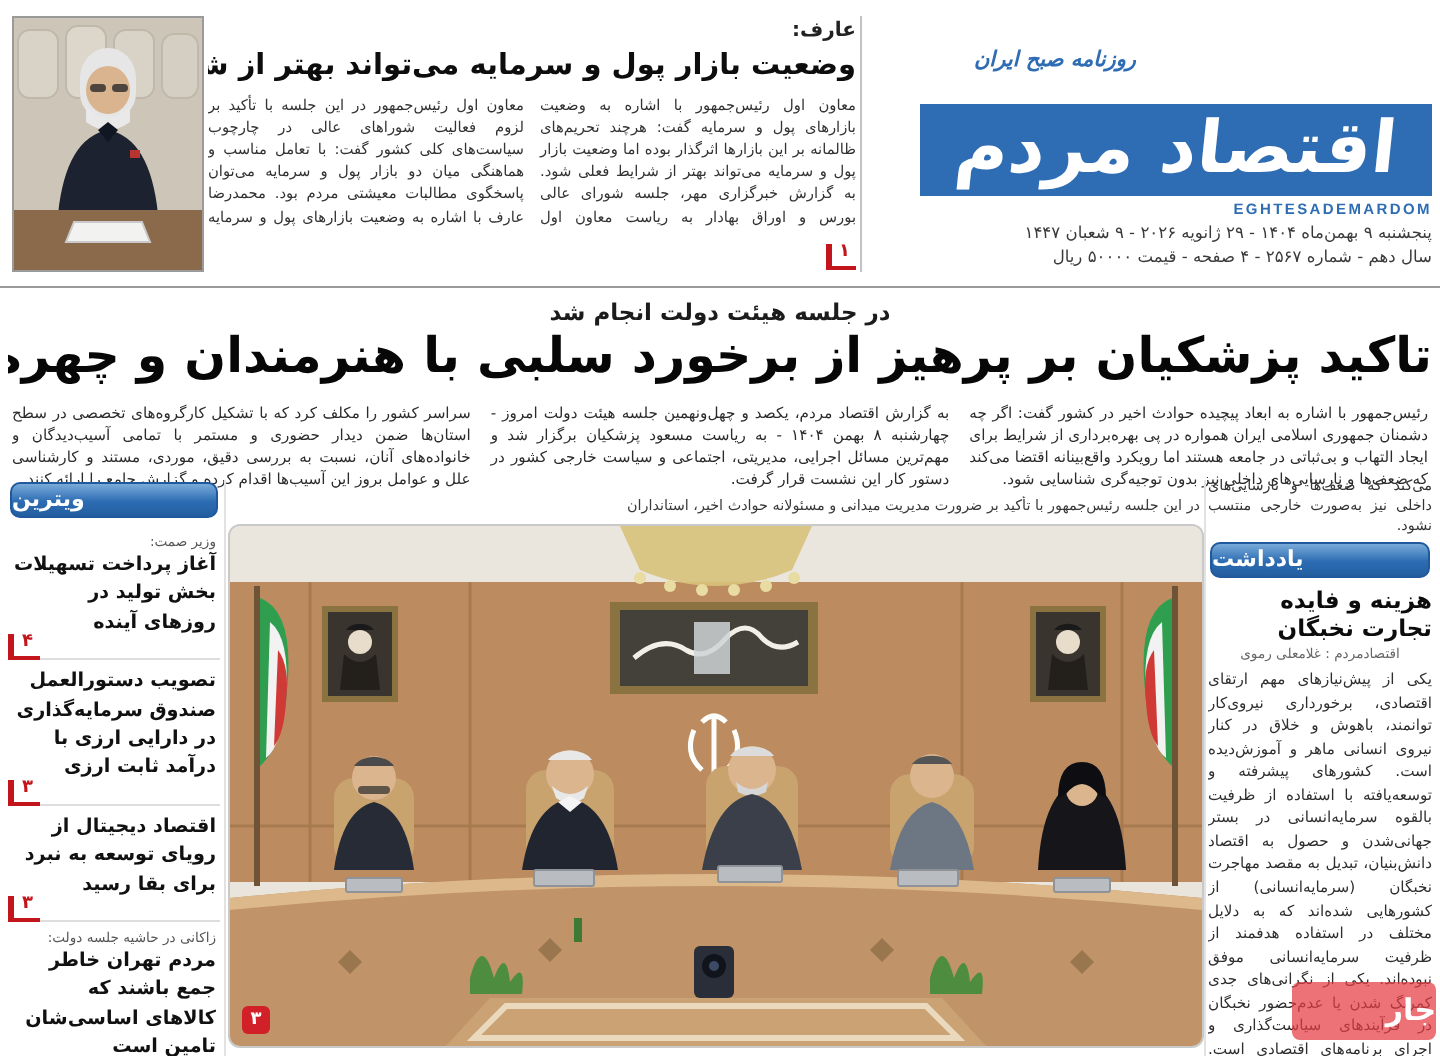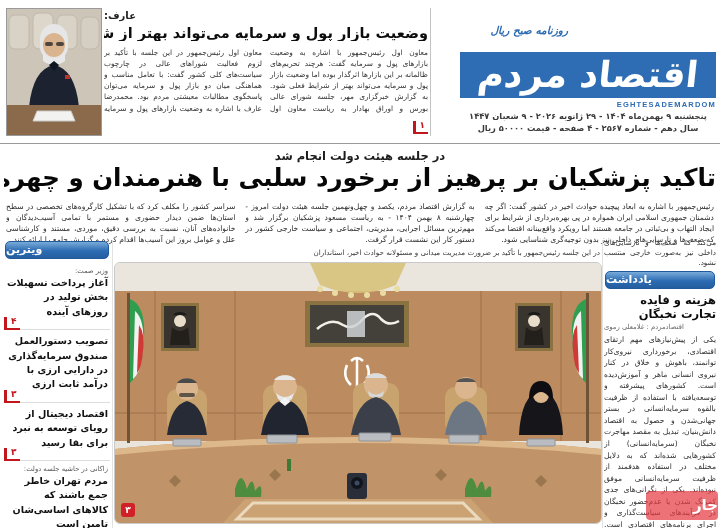--- a/index.html
+++ b/index.html
@@ -2,35 +2,35 @@
 <html lang="fa" dir="rtl"><head>
 <meta charset="utf-8">
 <style>
   html,body{margin:0;padding:0;background:#fff;}
   .page{position:relative;width:720px;height:528px;background:#fff;overflow:hidden;
         font-family:"DejaVu Sans",sans-serif;direction:rtl;color:#1a1a1a;}
   .abs{position:absolute;}
   
   .aref-photo{left:6px;top:8px;width:94px;height:126px;border:1px solid #9a9a9a;overflow:hidden;background:#cdc5b8;}
   .top-story{left:104px;top:10px;width:324px;height:130px;}
-  .ts-kicker{text-align:left;font-size:10px;font-weight:bold;color:#222;margin-bottom:4px;}
+  .ts-kicker{text-align:right;font-size:10px;font-weight:bold;color:#222;margin-bottom:4px;}
   .ts-headline{text-align:center;font-size:14.5px;font-weight:900;color:#0d0d0d;white-space:nowrap;overflow:hidden;margin-bottom:6px;}
   .ts-cols{display:flex;gap:8px;height:66px;overflow:hidden;}
   .ts-col{flex:1;font-size:7.4px;line-height:1.5;text-align:justify;color:#333;}
   .vdiv{width:1px;background:#c3c3c3;}
   .hdiv{height:1px;background:#9a9a9a;left:0;width:720px;}
   
   .masthead{left:432px;top:0;width:286px;height:140px;}
   .mh-tagline{position:absolute;right:150px;top:24px;font-size:10.5px;font-weight:bold;color:#2e6db4;font-style:italic;}
   .mh-band{position:absolute;left:28px;top:52px;right:2px;height:46px;background:#2e6db4;}
   .mh-title{position:absolute;left:28px;top:50px;right:2px;height:50px;color:#fff;font-size:36px;font-weight:900;
             text-align:center;line-height:50px;transform:skewX(-6deg);letter-spacing:-1px;white-space:nowrap;overflow:hidden;}
   .mh-latin{position:absolute;right:2px;top:100px;font-size:7.5px;letter-spacing:1.2px;color:#2e6db4;
             font-family:"Liberation Sans",sans-serif;font-weight:bold;direction:ltr;}
-  .mh-date,.mh-issue{position:absolute;left:28px;right:2px;text-align:center;font-size:8.3px;font-weight:bold;color:#3a3a3a;}
+  .mh-date,.mh-issue{position:absolute;left:28px;right:2px;font-size:8.3px;font-weight:normal;color:#3a3a3a;}
   .mh-date{top:111px;} .mh-issue{top:123px;}
   
   .lead-kicker{left:0;top:149px;width:720px;text-align:center;font-size:11.5px;font-weight:900;color:#1c1c1c;}
   .lead-headline{left:4px;top:163px;width:712px;text-align:center;font-size:24.5px;font-weight:900;color:#070707;
                  white-space:nowrap;overflow:hidden;letter-spacing:-0.5px;}
   .lead-cols{left:6px;top:201px;width:708px;height:56px;display:flex;gap:10px;overflow:hidden;}
   .lead-col{flex:1;font-size:7.6px;line-height:1.45;text-align:justify;color:#2b2b2b;}
   
   .sidebar{overflow:hidden;}
   .left-col{left:4px;top:238px;width:106px;height:290px;}
@@ -40,21 +40,21 @@
           font-size:11px;font-weight:bold;background:linear-gradient(180deg,#79abd9 0%,#2d6cb3 55%,#235e9f 100%);
           border:1px solid #20599c;}
   .v-item{position:relative;padding:4px 2px 10px 2px;border-bottom:1px solid #ddd;}
   .v-item:last-child{border-bottom:none;}
   .v-kicker{font-size:6.8px;color:#555;margin-bottom:1px;}
   .v-text{font-size:9.6px;font-weight:bold;line-height:1.5;color:#111;}
   .pg{position:absolute;left:0;bottom:-1px;color:#c3161c;font-weight:bold;font-size:9px;
       border-left:3px solid #c3161c;border-bottom:2px solid #c3161c;padding:0 3px 1px 4px;line-height:1.1;background:#fff;}
   .pg-inline{position:relative;display:inline-block;left:0;bottom:0;}
   .note-title{font-size:11.5px;font-weight:900;color:#0c0c0c;margin:3px 0 2px 0;}
-  .note-byline{text-align:left;font-size:6.8px;color:#666;margin-bottom:3px;}
+  .note-byline{text-align:center;font-size:6.8px;color:#666;margin-bottom:3px;}
   .note-body{font-size:7.6px;line-height:1.52;text-align:justify;color:#2e2e2e;}
   
   .main-photo{left:114px;top:262px;width:486px;height:260px;border:1px solid #c9c9c9;border-radius:6px;overflow:hidden;background:#e9e5dc;}
   .photo-caption{left:114px;top:248px;width:486px;font-size:7.2px;color:#3a3a3a;white-space:nowrap;overflow:hidden;}
   .photo-pg{position:absolute;left:6px;bottom:6px;width:14px;height:14px;border-radius:3px;background:#d12028;color:#fff;
             font-size:9px;font-weight:bold;text-align:center;line-height:14px;}
   .watermark{left:646px;top:491px;width:72px;height:29px;border-radius:4px;background:rgba(228,60,66,0.72);
              color:#fff;font-size:15px;font-weight:900;text-align:right;line-height:29px;}
   .thin-v{width:1px;background:#e2e2e2;}
 </style>
@@ -93,21 +93,21 @@
     <div class="ts-cols">
       <div class="ts-col">معاون اول رئیس‌جمهور با اشاره به وضعیت بازارهای پول و سرمایه گفت: هرچند تحریم‌های ظالمانه بر این بازارها اثرگذار بوده اما وضعیت بازار پول و سرمایه می‌تواند بهتر از شرایط فعلی شود. به گزارش خبرگزاری مهر، جلسه شورای عالی بورس و اوراق بهادار به ریاست معاون اول رئیس‌جمهور برگزار شد و در آن، اصلاح ترتیبات دستورالعمل اجرایی سهام عدالت و آخرین وضعیت بازارهای پول و سرمایه مورد بررسی قرار گرفت.</div>
       <div class="ts-col">معاون اول رئیس‌جمهور در این جلسه با تأکید بر لزوم فعالیت شوراهای عالی در چارچوب سیاست‌های کلی کشور گفت: با تعامل مناسب و هماهنگی میان دو بازار پول و سرمایه می‌توان پاسخگوی مطالبات معیشتی مردم بود. محمدرضا عارف با اشاره به وضعیت بازارهای پول و سرمایه گفت: در هر دو بازار، آرامش و ثبات وجود دارد هرچند تحریم‌های خشن و ظالمانه بر این بازارها اثرگذار بوده است.</div>
     </div>
     <span class="pg pg-inline" style="position:relative;">۱</span>
   </div>
 
   <div class="abs vdiv" style="left:430px;top:8px;height:128px;"></div>
 
   <div class="abs masthead">
-    <div class="mh-tagline">روزنامه صبح ریال</div>
+    <div class="mh-tagline">روزنامه صبح ایران</div>
     <div class="mh-band"></div>
     <div class="mh-title">اقتصاد مردم</div>
     <div class="mh-latin">EGHTESADEMARDOM</div>
     <div class="mh-date">پنجشنبه ۹ بهمن‌ماه ۱۴۰۴ - ۲۹ ژانویه ۲۰۲۶ - ۹ شعبان ۱۴۴۷</div>
     <div class="mh-issue">سال دهم - شماره ۲۵۶۷ - ۴ صفحه - قیمت ۵۰۰۰۰ ریال</div>
   </div>
 
   <div class="abs hdiv" style="top:143px;"></div>
 
   <div class="abs lead-kicker">در جلسه هیئت دولت انجام شد</div>

